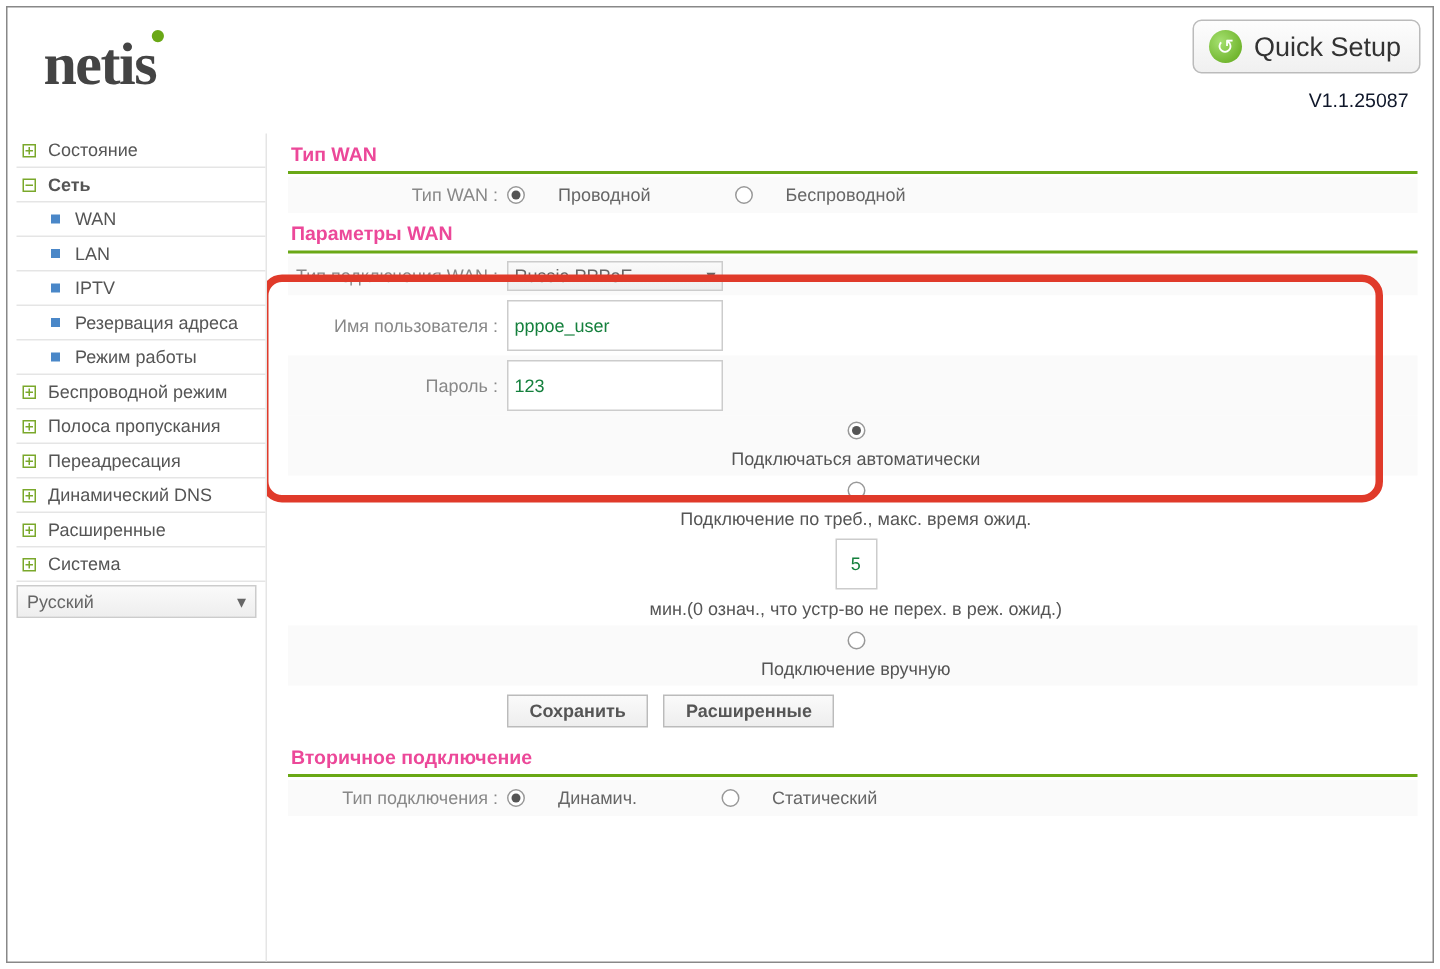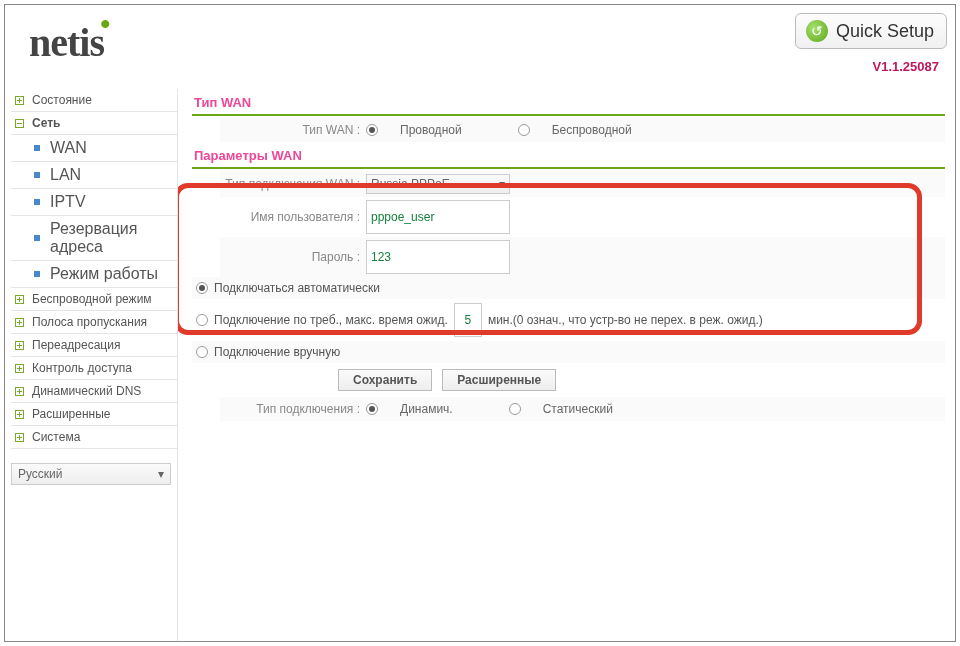--- a/index.html
+++ b/index.html
@@ -53,23 +53,23 @@
   .qs-icon {
     width: 22px; height: 22px; border-radius: 50%;
     background: radial-gradient(circle at 35% 35%, #a5e070, #5ea617);
     display: flex; align-items: center; justify-content: center;
     color: #fff; font-size: 14px;
   }
   .version {
     position: absolute;
     top: 54px;
     right: 16px;
-    color: #be185d;
+    color: #0f172a;
     font-size: 13px;
-    font-weight: bold;
+    font-weight: normal;
   }
   .body-area {
     position: absolute;
     top: 84px;
     left: 0;
     right: 0;
     bottom: 0;
     display: flex;
   }
   
@@ -83,42 +83,42 @@
     padding: 4px 0 4px 4px;
     cursor: pointer;
     display: flex;
     align-items: center;
     gap: 4px;
     color: #555;
   }
   .side-item.active { font-weight: bold; }
   .side-sub {
     padding-left: 22px;
-    font-size: 16px;
+    font-size: 12px;
   }
   .sq {
     width: 9px; height: 9px; display: inline-block;
     border: 1px solid #7aa82b;
     position: relative;
     margin-right: 4px;
     flex: none;
   }
   .sq.plus::before, .sq.plus::after, .sq.minus::before {
     content: ''; position: absolute; background: #7aa82b;
   }
   .sq.plus::before { left: 1px; right: 1px; top: 3px; height: 1px; }
   .sq.plus::after  { top: 1px; bottom: 1px; left: 3px; width: 1px; }
   .sq.minus::before{ left: 1px; right: 1px; top: 3px; height: 1px; }
   .sq.dot-blue { border: none; }
   .sq.dot-blue::before {
     content:''; position:absolute; width:6px; height:6px; left:1px; top:1px;
     background:#4a87c8;
   }
   .lang-select {
-    margin-top: 14px;
+    margin-top: 2px;
     width: 160px;
     height: 22px;
     border: 1px solid #ccc;
     background: linear-gradient(#fafafa,#eee);
     display: flex; align-items: center; justify-content: space-between;
     padding: 0 6px; color:#666; cursor:pointer;
   }
   
   .main {
     flex: 1;
@@ -134,21 +134,20 @@
     padding: 6px 0 4px 2px;
     border-bottom: 2px solid #6aa816;
     margin-bottom: 2px;
   }
   .form-row {
     display: flex;
     align-items: center;
     padding: 3px 0;
     min-height: 24px;
     background: #fafafa;
-    margin-left: 28px;
   }
   .form-row.alt { background: #fff; }
   .form-label {
     width: 146px;
     text-align: right;
     color: #888;
     padding-right: 6px;
     flex: none;
   }
   .form-value {
@@ -174,21 +173,21 @@
     padding:0 4px; width:144px; color:#666; cursor:pointer;
   }
   .radio {
     width:12px; height:12px; border-radius:50%; border:1px solid #999;
     display:inline-flex; align-items:center; justify-content:center;
     flex:none; cursor:pointer; background:#fff;
   }
   .radio.checked::after{
     content:''; width:6px; height:6px; border-radius:50%; background:#555;
   }
-  .radio-row { display:flex; align-items:center; gap:6px; padding:4px 0; }
+  .radio-row { display:flex; align-items:center; gap:6px; padding:4px 0;flex-direction:column; }
   .btn {
     border:1px solid #bbb; background:linear-gradient(#fafafa,#eee);
     padding:3px 14px; cursor:pointer; color:#555;
   }
   .highlight-box {
     position: absolute;
     border: 5px solid #e03a2a;
     border-radius: 14px;
     pointer-events: none;
   }
@@ -248,24 +247,20 @@
       <div class="side-item">
         <span class="sq plus"></span>
         <span>Полоса пропускания</span>
       </div>
       <div class="side-item">
         <span class="sq plus"></span>
         <span>Переадресация</span>
       </div>
       <div class="side-item">
         <span class="sq plus"></span>
-        <span>Контроль доступа</span>
-      </div>
-      <div class="side-item">
-        <span class="sq plus"></span>
         <span>Динамический DNS</span>
       </div>
       <div class="side-item">
         <span class="sq plus"></span>
         <span>Расширенные</span>
       </div>
       <div class="side-item">
         <span class="sq plus"></span>
         <span>Система</span>
       </div>
@@ -325,20 +320,21 @@
       <div class="radio-row" style="background:#fafafa; padding-left:4px;">
         <span class="radio"></span>
         <span>Подключение вручную</span>
       </div>
 
       <div class="btn-row">
         <div class="btn">Сохранить</div>
         <div class="btn">Расширенные</div>
       </div>
 
+      <div class="section-title">Вторичное подключение</div>
       <div class="form-row">
         <div class="form-label">Тип подключения :</div>
         <div class="form-value">
           <span class="radio checked"></span>
           <span>Динамич.</span>
           <span style="width:12px"></span>
           <span class="radio"></span>
           <span>Статический</span>
         </div>
       </div>

